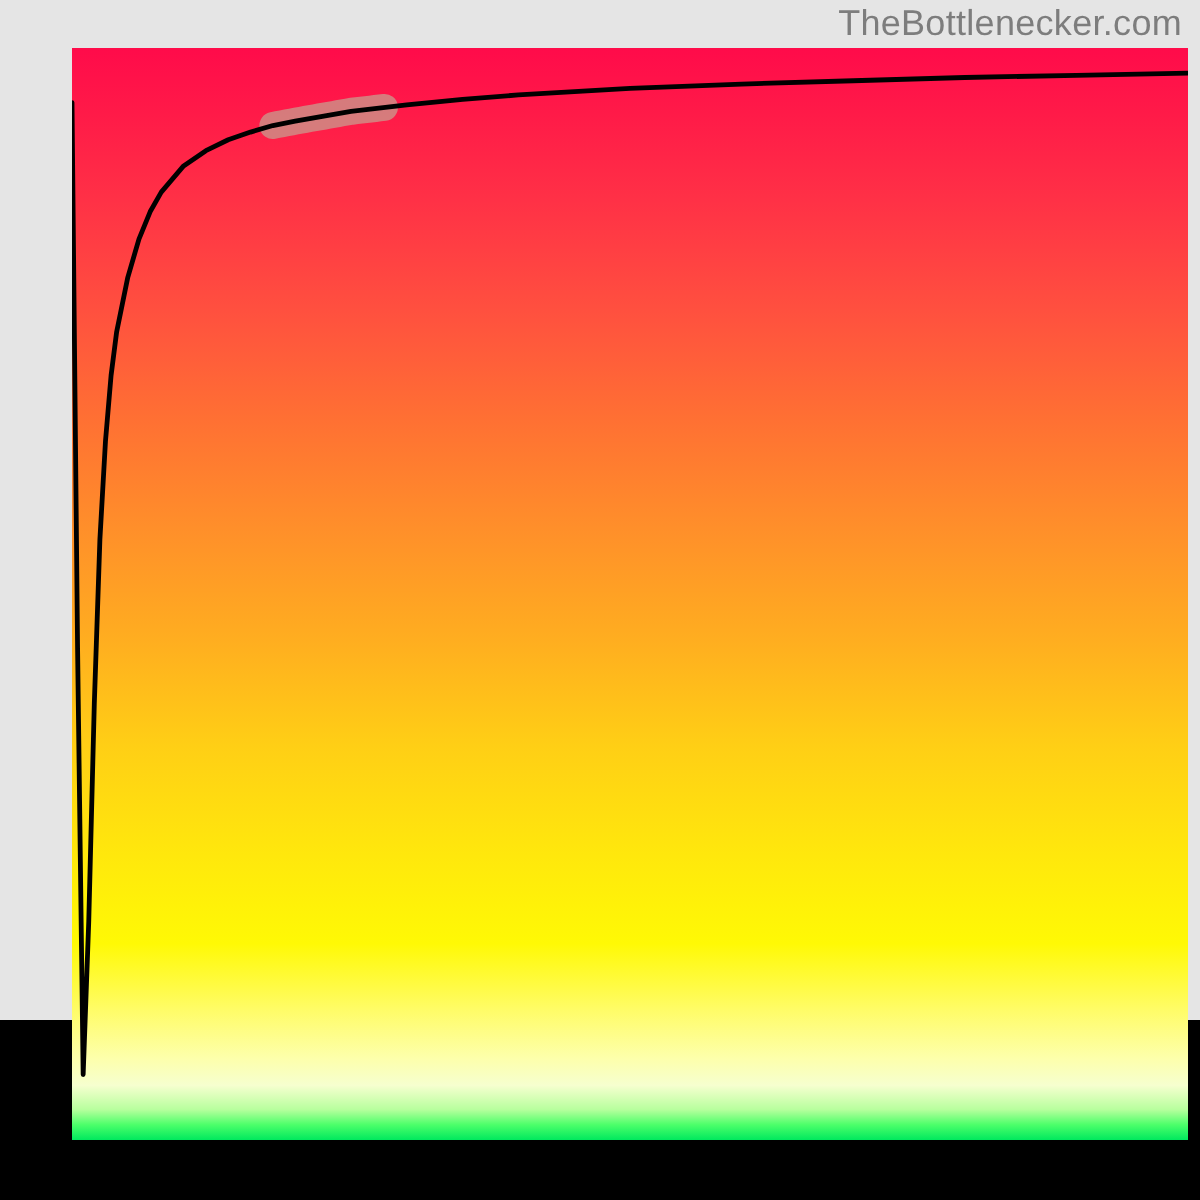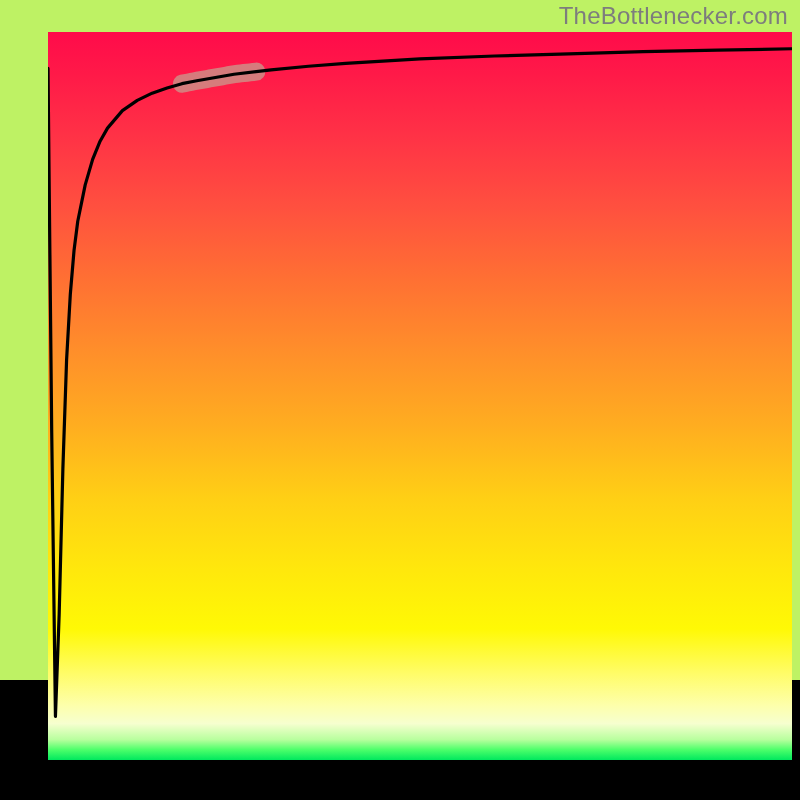--- a/index.html
+++ b/index.html
@@ -7,21 +7,21 @@
     padding: 0;
     width: 800px;
     height: 800px;
     overflow: hidden;
     background: #000;
   }
   .stage {
     position: relative;
     width: 800px;
     height: 680px;
-    background: #bef264;
+    background: #e5e5e5;
   }
   
   .watermark {
     position: absolute;
     top: 2px;
     right: 12px;
     font-family: Arial, Helvetica, sans-serif;
     font-size: 24px;
     font-weight: 400;
     color: #7d7d7d;

